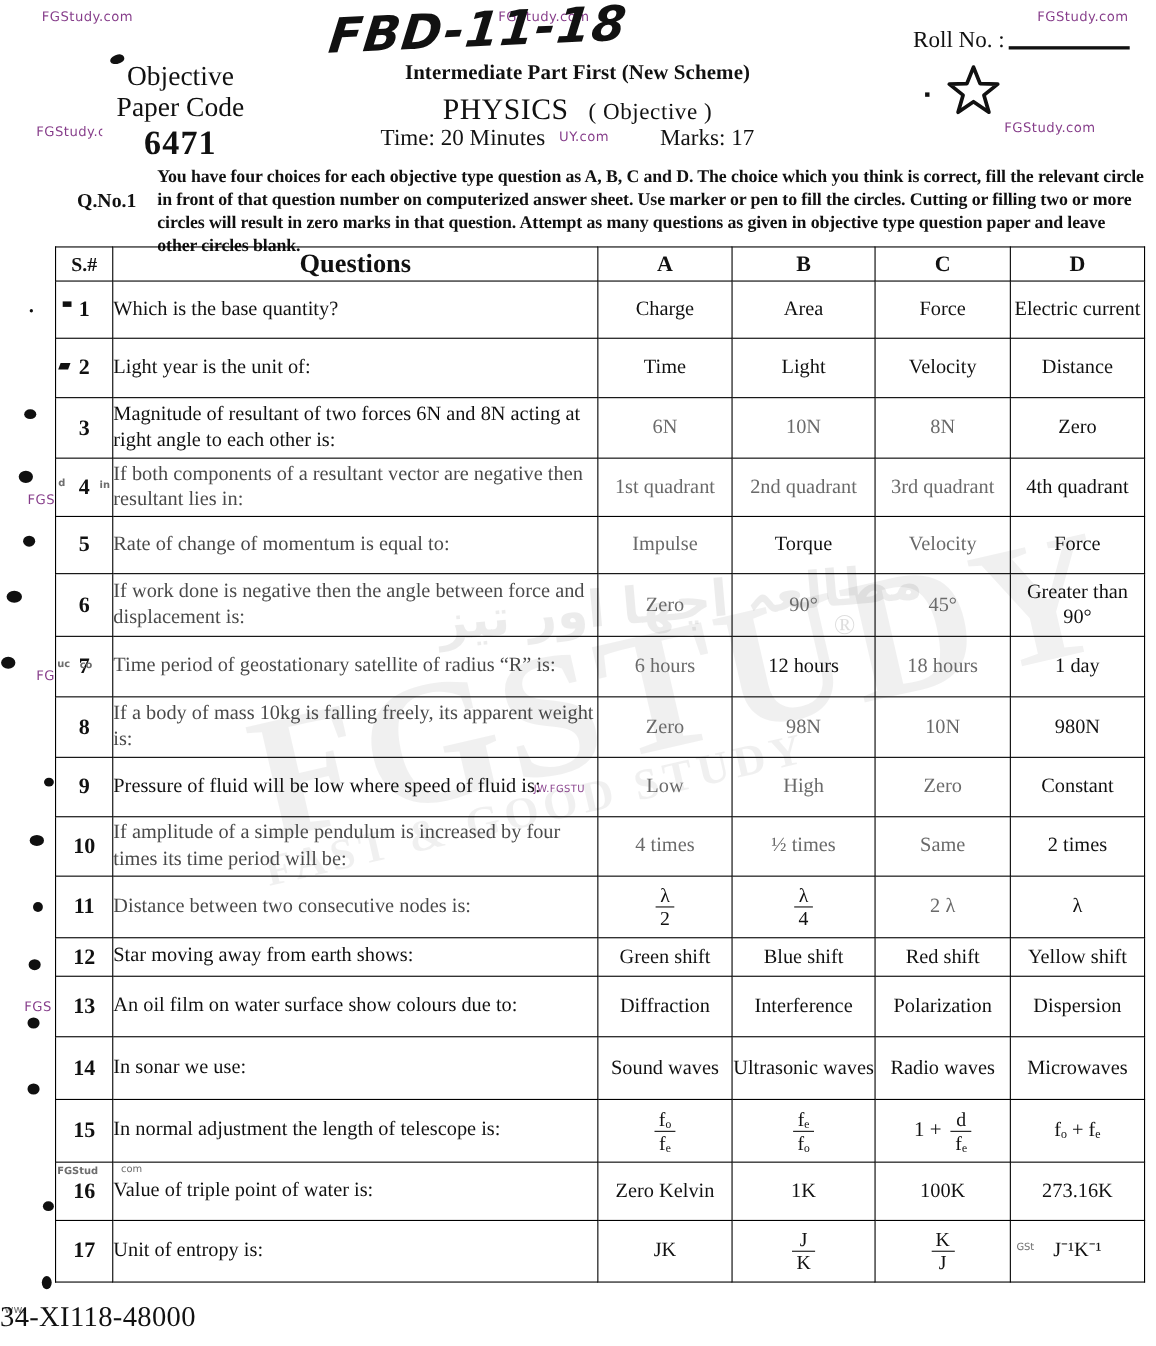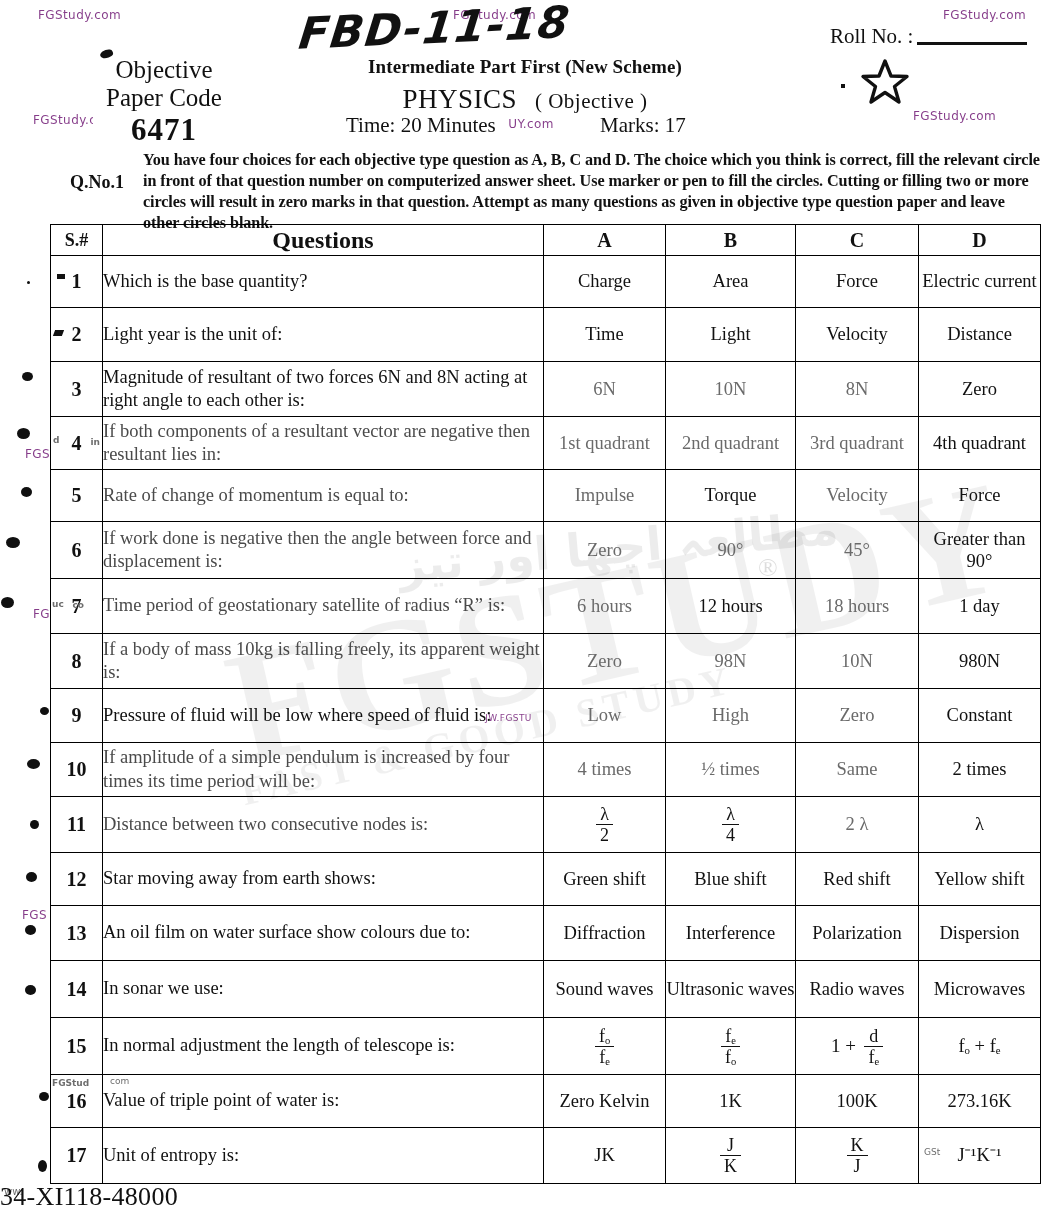--- a/index.html
+++ b/index.html
@@ -296,21 +296,21 @@
         <td class="op">
           <span class="frac">
             <span class="num">λ</span>
             <span class="den">4</span>
           </span>
         </td>
         <td class="op faint">2 λ</td>
         <td class="op">λ</td>
       </tr>
 
-      <tr style="height:53px;margin-left:48px;">
+      <tr style="height:35px;margin-left:48px;">
         <td class="sn">12</td>
         <td class="q">Star moving away from earth shows:</td>
         <td class="op">Green shift</td>
         <td class="op">Blue shift</td>
         <td class="op">Red shift</td>
         <td class="op">Yellow shift</td>
       </tr>
 
       <tr style="height:55px;">
         <td class="sn">13</td>

